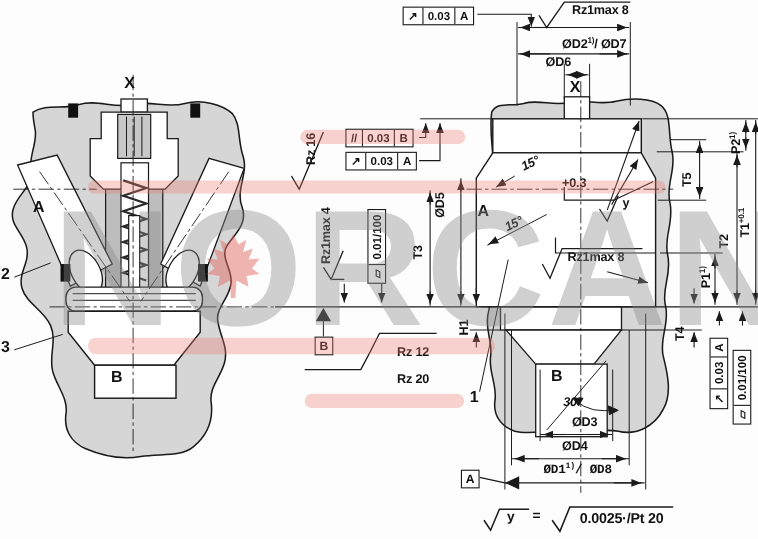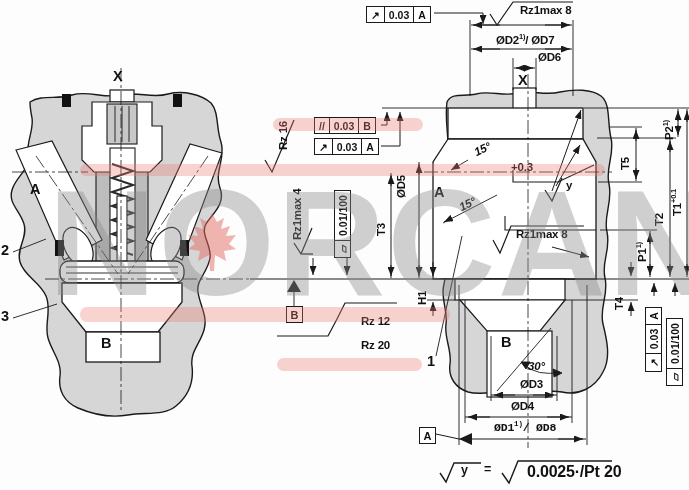--- a/index.html
+++ b/index.html
@@ -198,24 +198,24 @@
 <div class="lab big" style="left:427px;top:353px;">1</div>
 <div class="lab big" style="left:1px;top:242px;">2</div>
 <div class="lab big" style="left:1px;top:308px;">3</div>
 
 <div class="fcf" style="left:366px;top:6px;">
   <span class="cell">↗</span>
   <span class="cell">0.03</span>
   <span class="cell">A</span>
 </div>
 <div class="lab" style="left:520px;top:4px;">Rz1max 8</div>
-<div class="lab" style="left:496px;top:32px;">
+<div class="lab" style="left:511px;top:32px;">
   <span>ØD2</span><sup>1)</sup><span>/ ØD7</span>
 </div>
-<div class="lab" style="left:538px;top:51px;">ØD6</div>
+<div class="lab" style="left:496px;top:51px;">ØD6</div>
 
 <div class="fcf" style="left:314px;top:117px;">
   <span class="cell">//</span>
   <span class="cell">0.03</span>
   <span class="cell">B</span>
 </div>
 <div class="fcf" style="left:314px;top:138px;">
   <span class="cell">↗</span>
   <span class="cell">0.03</span>
   <span class="cell">A</span>
@@ -235,21 +235,21 @@
 <div class="vlab" style="left:669px;top:216px;"><span>T1</span><sup>+0.1</sup></div>
 <div class="vlab" style="left:634px;top:262px;"><span>P1</span><sup>1)</sup></div>
 <div class="vlab" style="left:613px;top:310px;">T4</div>
 <div class="vlab" style="left:416px;top:305px;">H1</div>
 
 <div class="lab" style="left:511px;top:161px;">+0.3</div>
 <div class="lab" style="left:566px;top:179px;">y</div>
 <div class="lab" style="left:516px;top:228px;">Rz1max 8</div>
 <div class="lab ital" style="left:474px;top:143px;transform:rotate(-25deg);">15°</div>
 <div class="lab ital" style="left:459px;top:198px;transform:rotate(-25deg);">15°</div>
-<div class="lab ital" style="left:528px;top:360px;">30°</div>
+<div class="lab ital" style="left:512px;top:360px;">30°</div>
 
 <div class="lab" style="left:361px;top:303px;margin-top:36px;">Rz 20</div>
 <div class="lab" style="left:361px;top:315px;">Rz 12</div>
 
 <div class="dbox" style="left:286px;top:306px;">B</div>
 <div class="dbox" style="left:419px;top:427px;">A</div>
 
 <div class="lab" style="left:520px;top:378px;">ØD3</div>
 <div class="lab" style="left:511px;top:400px;">ØD4</div>
 <div class="lab" style="left:494px;top:420px;font-family:Liberation Mono, monospace;">
@@ -261,21 +261,21 @@
   <span class="cell">0.03</span>
   <span class="cell">A</span>
 </div>
 <div class="fcf vfcf" style="left:666px;top:386px;">
   <span class="cell">▱</span>
   <span class="cell">0.01/100</span>
 </div>
 
 <div class="lab" style="left:461px;top:463px;font-size:12.5px;">y</div>
 <div class="lab" style="left:484px;top:462px;font-size:12.5px;">=</div>
-<div class="lab" style="left:527px;top:463px;font-size:16px;">0.0025·/Pt 20</div>
+<div class="lab" style="left:527px;top:463px;font-size:13px;">0.0025·/Pt 20</div>
 
 <div class="wm">
   <div class="stripe" style="left:273px;top:118px;width:150px;"></div>
   <div class="stripe" style="left:80px;top:164px;width:525px;height:12px;"></div>
   <div class="stripe" style="left:80px;top:307px;width:370px;height:15px;"></div>
   <div class="stripe" style="left:277px;top:358px;width:145px;"></div>
   <div class="wmtext">NORCAN</div>
   <svg width="50" height="60" style="position:absolute;left:188px;top:213px;">
     <path fill="rgba(228,108,100,0.5)" d="M24,0 L29,9 L36,5 L33,16 L42,13 L38,23 L48,22 L41,31 L48,36
       L36,38 L38,48 L27,42 L26,58 L22,58 L21,42 L10,48 L12,38 L0,36 L7,31 L0,22 L10,23 L6,13 L15,16 L12,5 L19,9 Z"></path>

